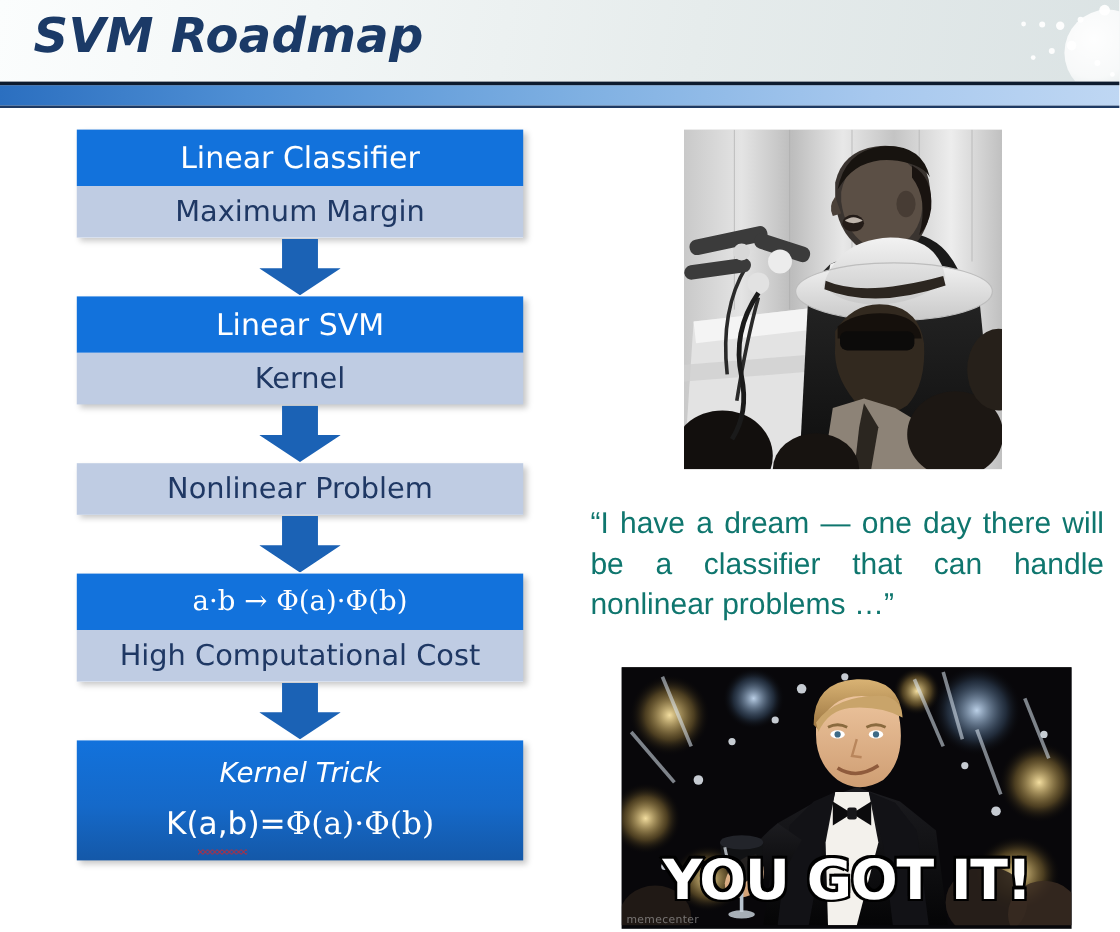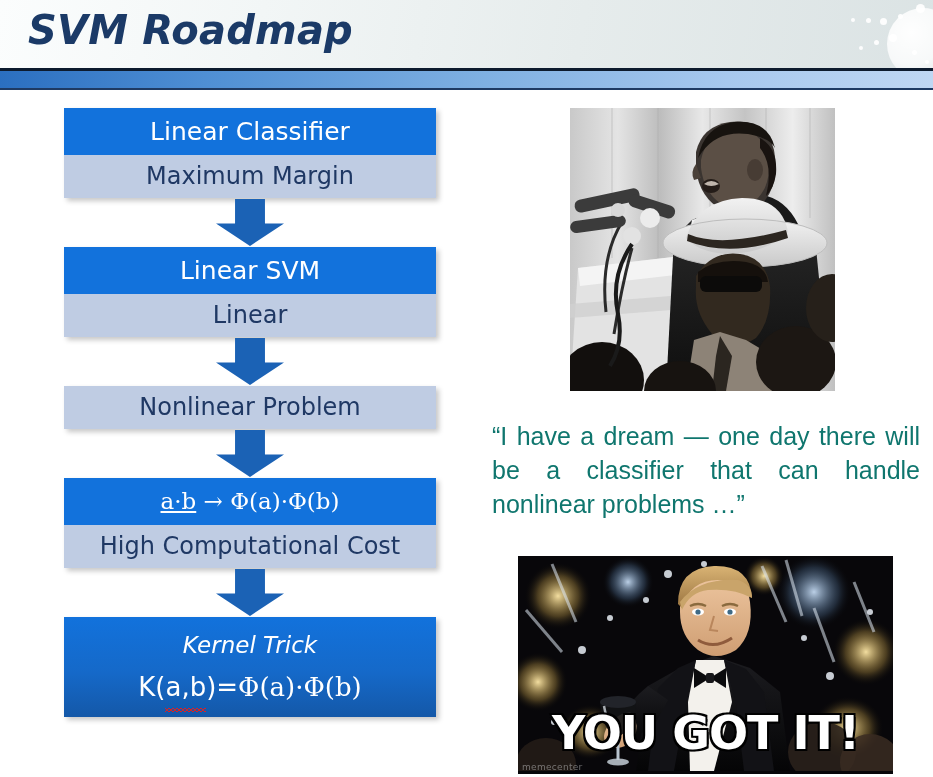--- a/index.html
+++ b/index.html
@@ -147,21 +147,21 @@
     position: absolute;
     left: 0; right: 0;
     bottom: -5px;
     height: 4px;
     background-image:
       linear-gradient(45deg, transparent 45%, #e02020 45%, #e02020 55%, transparent 55%),
       linear-gradient(-45deg, transparent 45%, #e02020 45%, #e02020 55%, transparent 55%);
     background-size: 4px 4px;
     background-repeat: repeat-x;
   }
-  .underlined { text-decoration: underline; text-underline-offset: 2px; }
+  .underlined { text-underline-offset: 2px; }
 
   
   #photo-mlk {
     position: absolute;
     left: 570px;
     top: 108px;
     width: 265px;
     height: 283px;
     background: #d8d8d8;
     overflow: hidden;
@@ -239,21 +239,21 @@
       <div class="flow-sub">Maximum Margin</div>
     </div>
   </div>
   <div class="arrow-wrap">
     <div class="down-arrow"></div>
   </div>
 
   <div class="flow-step">
     <div class="flow-box">
       <div class="flow-title">Linear SVM</div>
-      <div class="flow-sub">Linear</div>
+      <div class="flow-sub">Kernel</div>
     </div>
   </div>
   <div class="arrow-wrap">
     <div class="down-arrow"></div>
   </div>
 
   <div class="flow-step">
     <div class="flow-box">
       <div class="flow-sub">Nonlinear Problem</div>
     </div>

